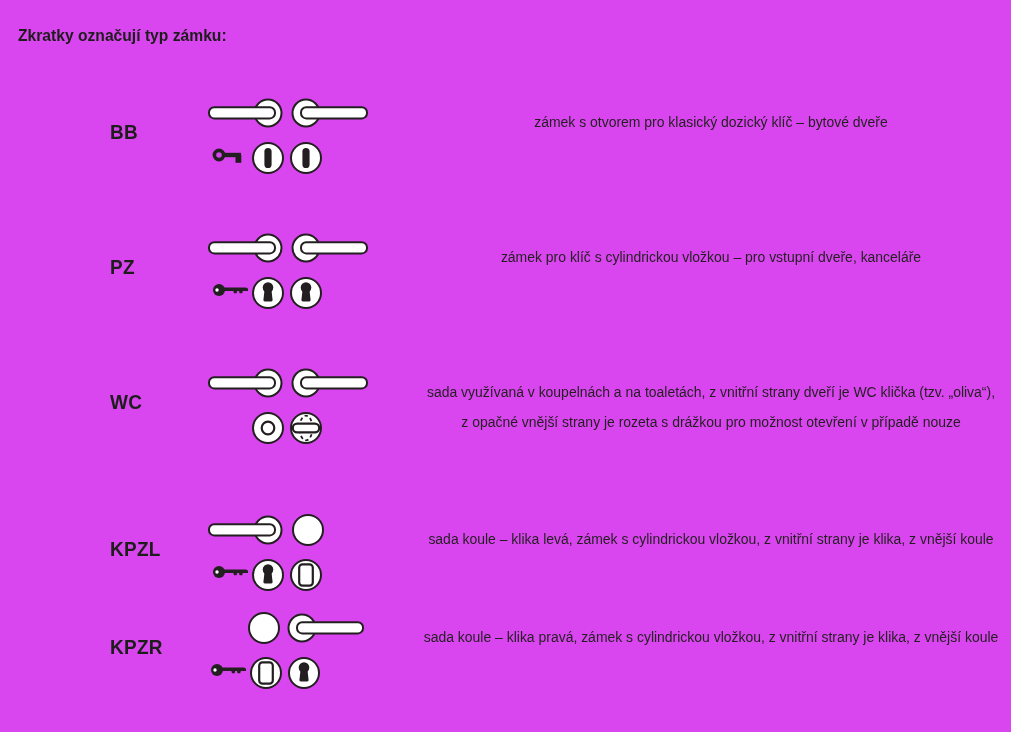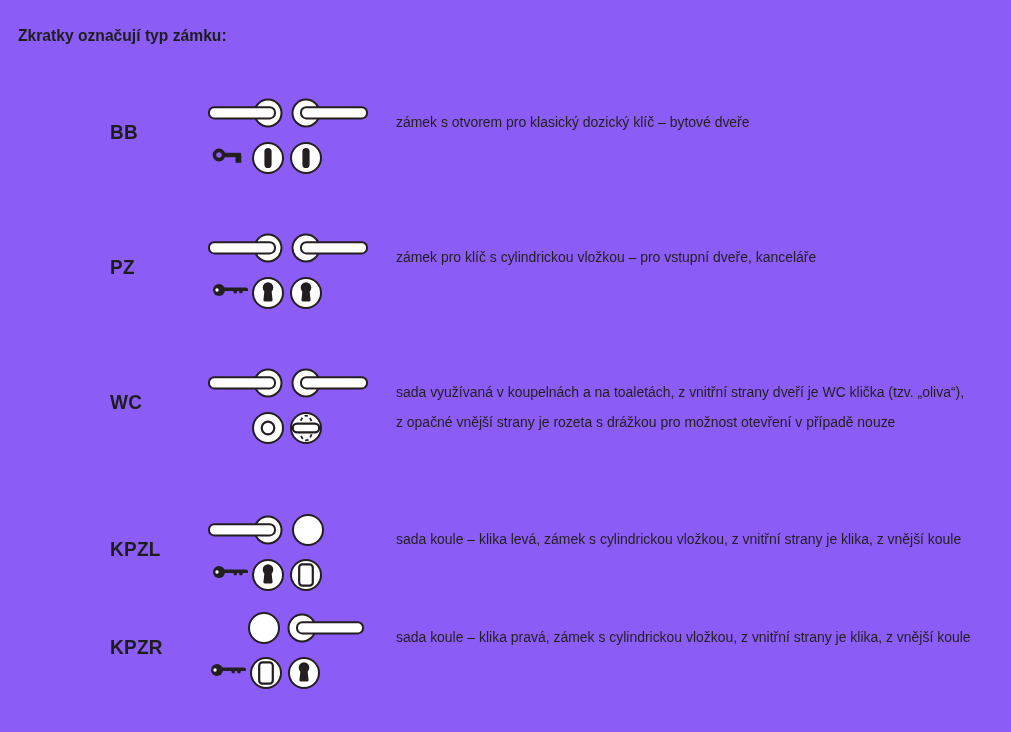--- a/index.html
+++ b/index.html
@@ -1,18 +1,18 @@
 <!DOCTYPE html>
 <html><head>
 <meta charset="utf-8">
 <style>
   html,body{margin:0;padding:0;background:#fff;}
   .page{
-    position:relative;width:1011px;height:732px;background:#8b5cf6;overflow:hidden;
-    font-family:"Liberation Sans", sans-serif;color:#1d1d1b;
+    position:relative;width:1011px;height:732px;background:#d946ef;overflow:hidden;
+    font-family:"Liberation Sans", sans-serif;color:#1d1d1b;text-align:center;
   }
   .title{
     position:absolute;left:18px;top:26px;font-size:17px;font-weight:bold;
     white-space:nowrap;transform:scaleX(.92);transform-origin:left top;color:#1d1d1b;
   }
   .row{position:absolute;left:0;width:1011px;height:85px;}
   .row-bb{top:95px;} .row-pz{top:230px;} .row-wc{top:365px;} .row-kpzl{top:512px;padding-left:16px;} .row-kpzr{top:610px;}
   .code{
     position:absolute;left:110px;top:22px;height:30px;line-height:30px;
     font-size:20px;font-weight:bold;letter-spacing:.3px;white-space:nowrap;

